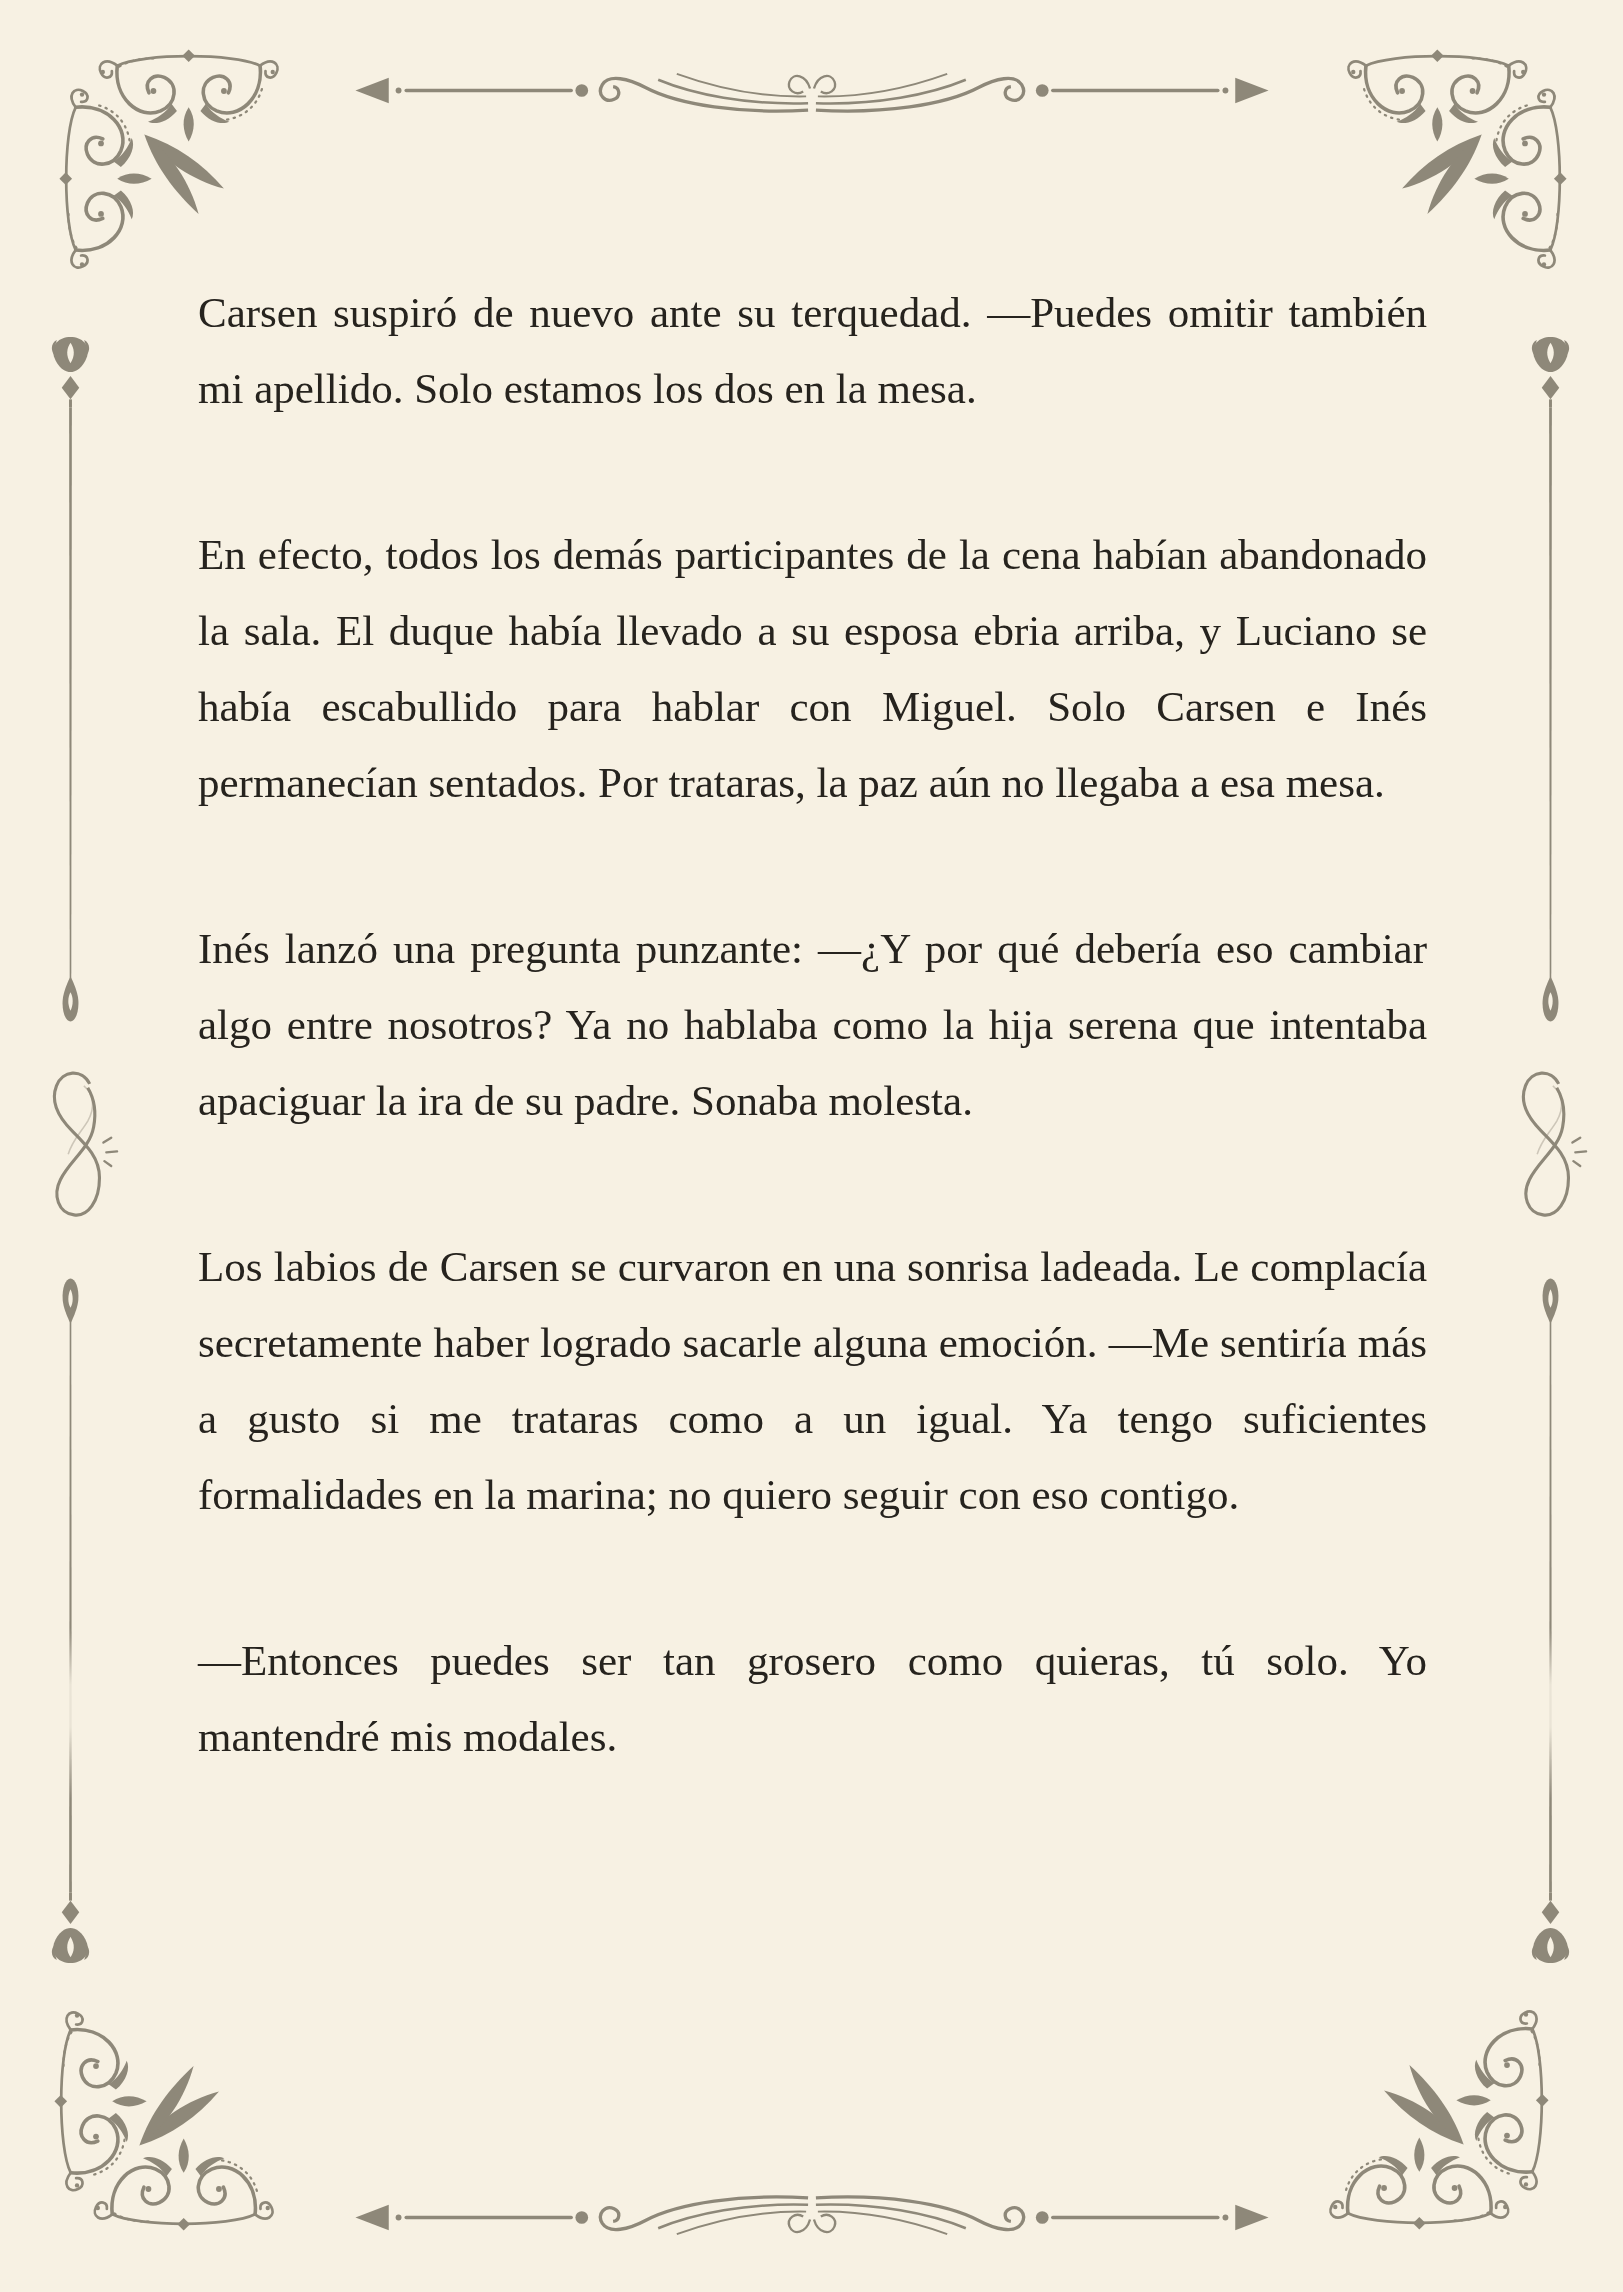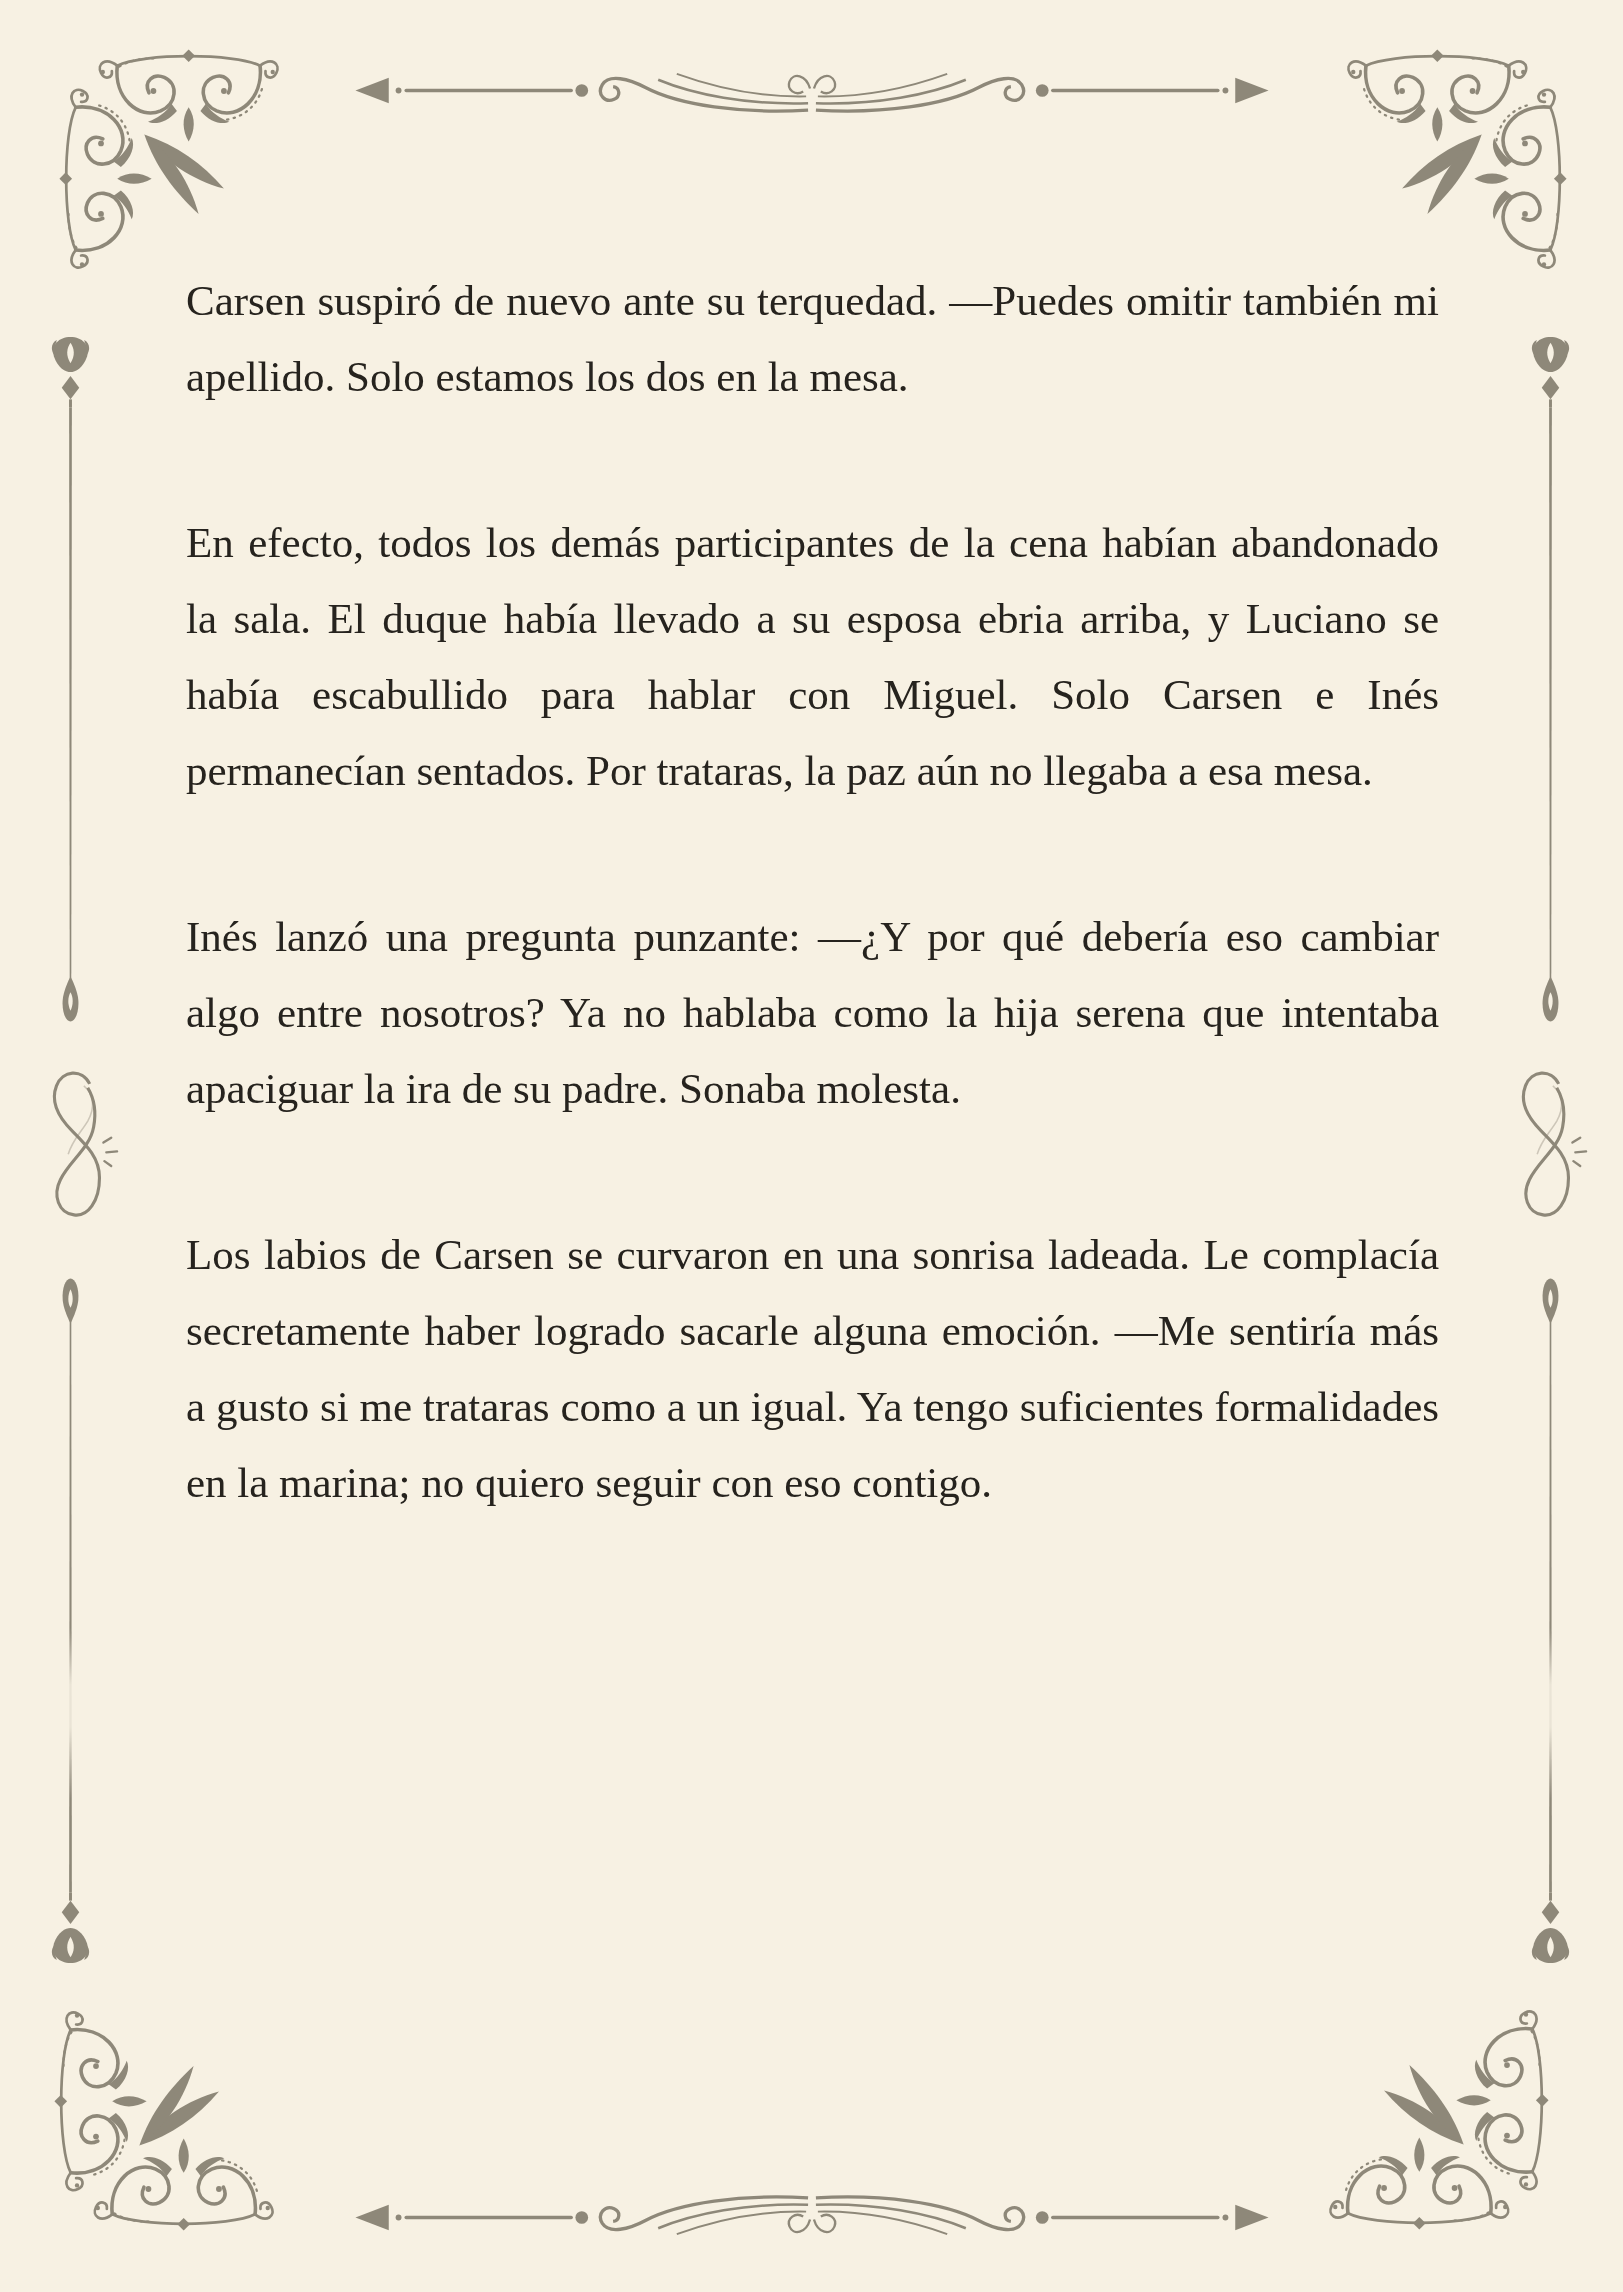--- a/index.html
+++ b/index.html
@@ -39,21 +39,21 @@
   .fig8 { width:88px; height:162px; }
   .fig8.left  { left:33px;   top:1064px; }
   .fig8.right { left:1502px; top:1064px; }
 
   .text {
     position:absolute; left:186px; top:263px; width:1253px;
     font-size:43px; line-height:76px;
     color: var(--text-ink, #26231e);
     text-align: justify;
   }
-  .text p { margin:0; }
+  .text p { margin:12px; }
   .text p + p { margin-top:90px; }
 </style>
 </head>
 <body>
 
 <div class="page">
 
   <svg width="0" height="0" style="position:absolute" aria-hidden="true">
     <defs>
       <g id="heart-unit">
@@ -195,16 +195,17 @@
       <svg viewBox="0 0 90 165">
         <use href="#sym-fig8"></use>
       </svg>
     </div>
 
   <main class="text">
     <p>Carsen suspiró de nuevo ante su terquedad. —Puedes omitir también mi apellido. Solo estamos los dos en la mesa.</p>
     <p>En efecto, todos los demás participantes de la cena habían abandonado la sala. El duque había llevado a su esposa ebria arriba, y Luciano se había escabullido para hablar con Miguel. Solo Carsen e Inés permanecían sentados. Por trataras, la paz aún no llegaba a esa mesa.</p>
     <p>Inés lanzó una pregunta punzante: —¿Y por qué debería eso cambiar algo entre nosotros? Ya no hablaba como la hija serena que intentaba apaciguar la ira de su padre. Sonaba molesta.</p>
     <p>Los labios de Carsen se curvaron en una sonrisa ladeada. Le complacía secretamente haber logrado sacarle alguna emoción. —Me sentiría más a gusto si me trataras como a un igual. Ya tengo suficientes formalidades en la marina; no quiero seguir con eso contigo.</p>
+    <p>—Entonces puedes ser tan grosero como quieras, tú solo. Yo mantendré mis modales.</p>
   </main>
 
 </div>
 
 
 </body></html>

